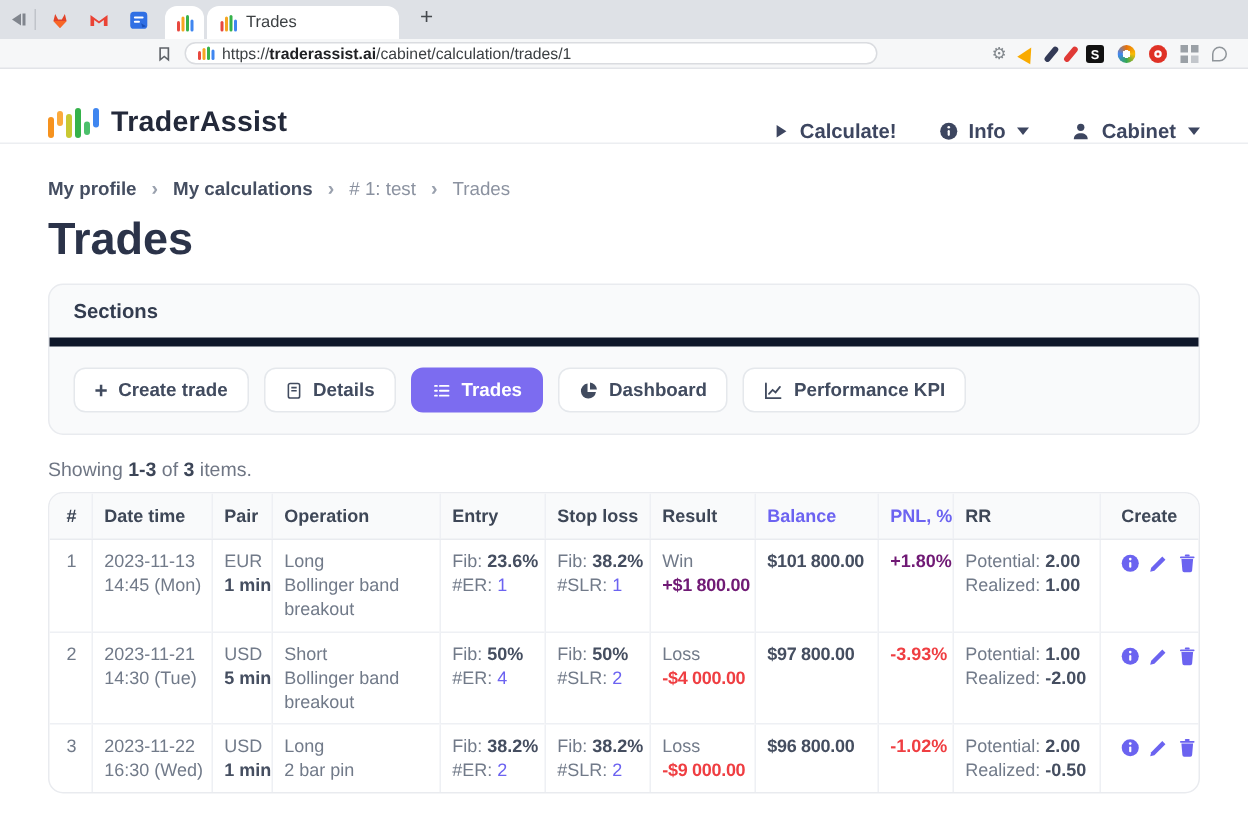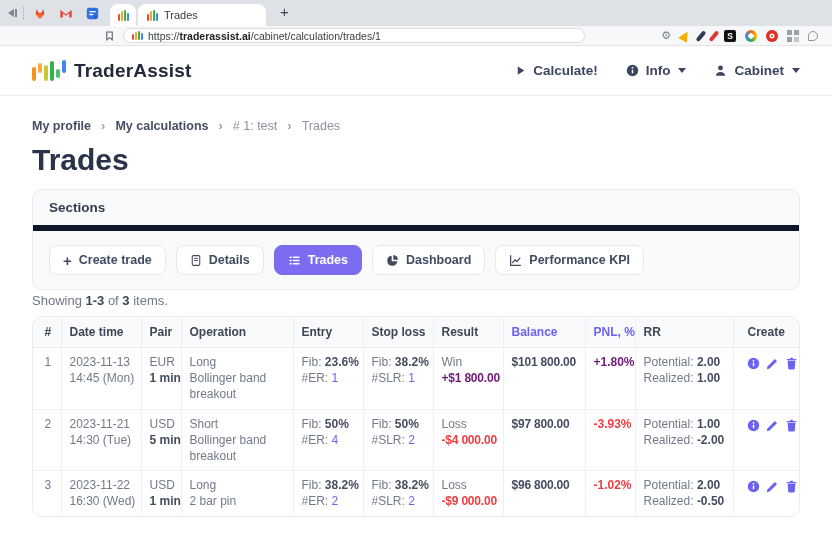--- a/index.html
+++ b/index.html
@@ -35,21 +35,21 @@
   .ext-pen{width:3.5px;height:12px;border-radius:2px;transform:rotate(40deg)}
   .ext-pen.dark{background:#333a56}
   .ext-pen.red{background:#e03a36}
   .ext-s{width:12px;height:12px;background:#111;color:#fff;border-radius:2px;font-size:8.5px;font-weight:700;display:flex;align-items:center;justify-content:center}
   .ext-clock{width:12px;height:12px;border-radius:50%;background:radial-gradient(circle,#fff 0 2.6px,transparent 2.7px),conic-gradient(#e8710a,#fbbc04,#34a853,#4285f4,#e8710a)}
   .ext-reddot{width:12px;height:12px;border-radius:50%;background:#df3226;box-shadow:inset 0 0 0 3.5px #df3226,inset 0 0 0 5px #fff}
   .ext-blocks{width:5px;height:5px;background:#9aa0a6;box-shadow:7px 0 #9aa0a6,0 7px #9aa0a6,7px 7px #c2c6cb;margin-right:7px;margin-bottom:7px}
   .ext-bubble{width:10px;height:10px;border:1.5px solid #8f959a;border-radius:50% 50% 50% 0}
 
   
-  .appheader{height:50px;border-bottom:1px solid #eceef1;display:flex;align-items:center;justify-content:space-between;padding:0 32px}
+  .appheader{height:50px;border-bottom:1px solid #eceef1;display:flex;align-items:flex-end;justify-content:space-between;padding:0 32px}
   .brand{display:flex;align-items:center;gap:8px;cursor:pointer}
   .logo-bars{display:flex;align-items:center;gap:2px;height:26px}
   .logo-bars i{width:4px;border-radius:2px;display:block}
   .brand-name{font-size:19px;font-weight:700;color:#23293a;letter-spacing:.2px}
   .nav{display:flex;align-items:center;gap:28px}
   .nav-item{display:flex;align-items:center;gap:7px;font-size:13.5px;font-weight:600;color:#3d4660;cursor:pointer}
   .nav-item svg{display:block}
   .caret{width:0;height:0;border-left:4px solid transparent;border-right:4px solid transparent;border-top:5px solid #3d4660;margin-left:1px}
 
   
@@ -60,21 +60,21 @@
   .page-title{margin-top:10px;font-size:30px;font-weight:700;color:#2b3349}
 
   .card{margin-top:12px;background:#f9fafb;border:1px solid #e9ebef;border-radius:10px}
   .card-header{padding:10px 16px;border-bottom:6px solid #0f172a;font-size:13.5px;font-weight:700;color:#333c4f}
   .card-body{padding:14px 16px;display:flex;gap:10px}
   .btn{display:inline-flex;align-items:center;gap:7px;background:#fff;border:1px solid #e5e8ec;border-radius:8px;height:30px;padding:0 13px;font-size:12.5px;font-weight:600;color:#414b5f;cursor:pointer;white-space:nowrap}
   .btn .bicon{display:flex;align-items:center}
   .btn .plus{font-size:15px;font-weight:600;line-height:1}
   .btn.active{background:#7c6cf0;border-color:#7c6cf0;color:#fff}
 
-  .summary{margin-top:3px;font-size:13px;color:#6f7684}
+  .summary{margin-top:15px;font-size:13px;color:#6f7684}
   .summary b{color:#3c4557}
 
   .table-wrap{margin-top:8px;border:1px solid #e9ebef;border-radius:10px;overflow:hidden;background:#fff}
   table{width:100%;border-collapse:collapse;table-layout:fixed;font-size:12px}
   thead th{background:#f9fafb;text-align:left;padding:8px 6px 8px 8px;font-size:12px;font-weight:700;color:#3e4757;border-bottom:1px solid #e9ebef;white-space:nowrap}
   th+th,td+td{border-left:1px solid #eef0f4}
   th.sort{color:#6c63f1;cursor:pointer}
   th.c-num,td.c-num{text-align:center}
   th.c-opt{padding-left:14px}
   tbody td{padding:6px 6px 6px 8px;vertical-align:top;color:#717a89;line-height:1.35}

